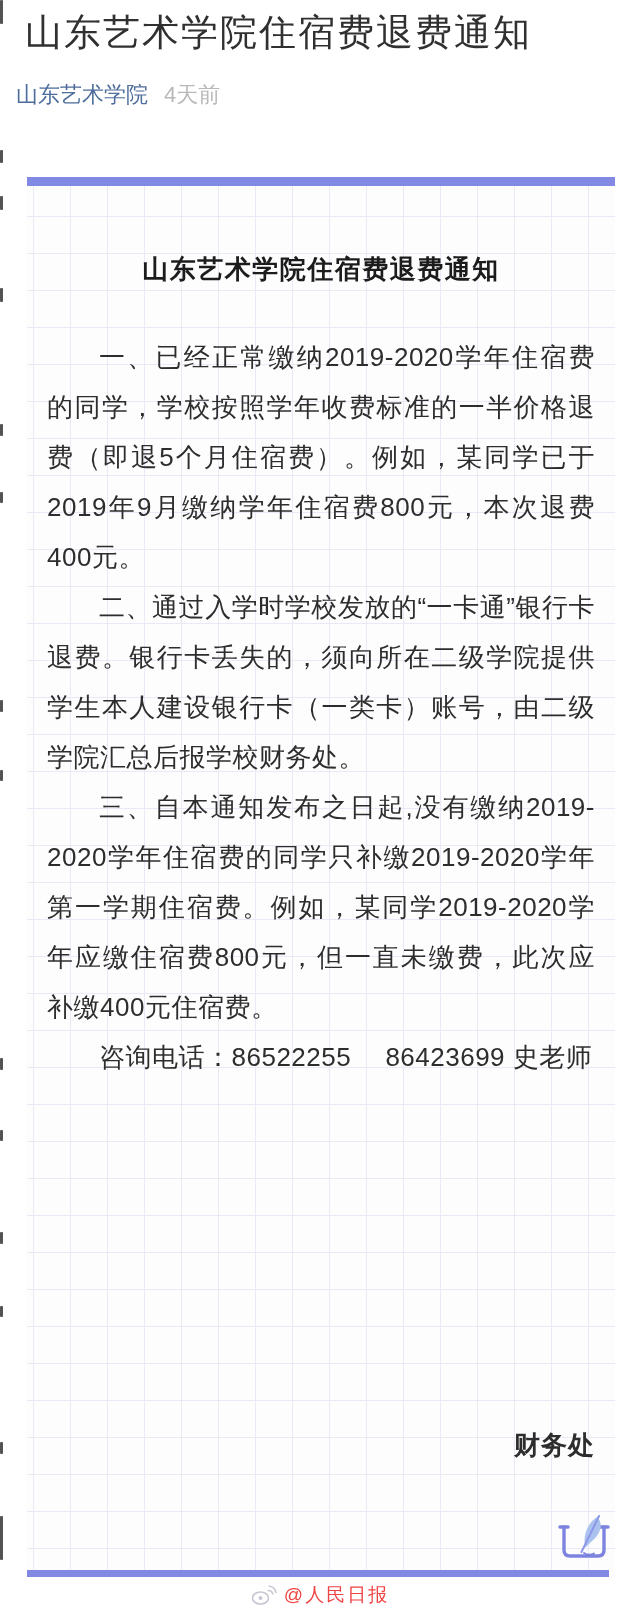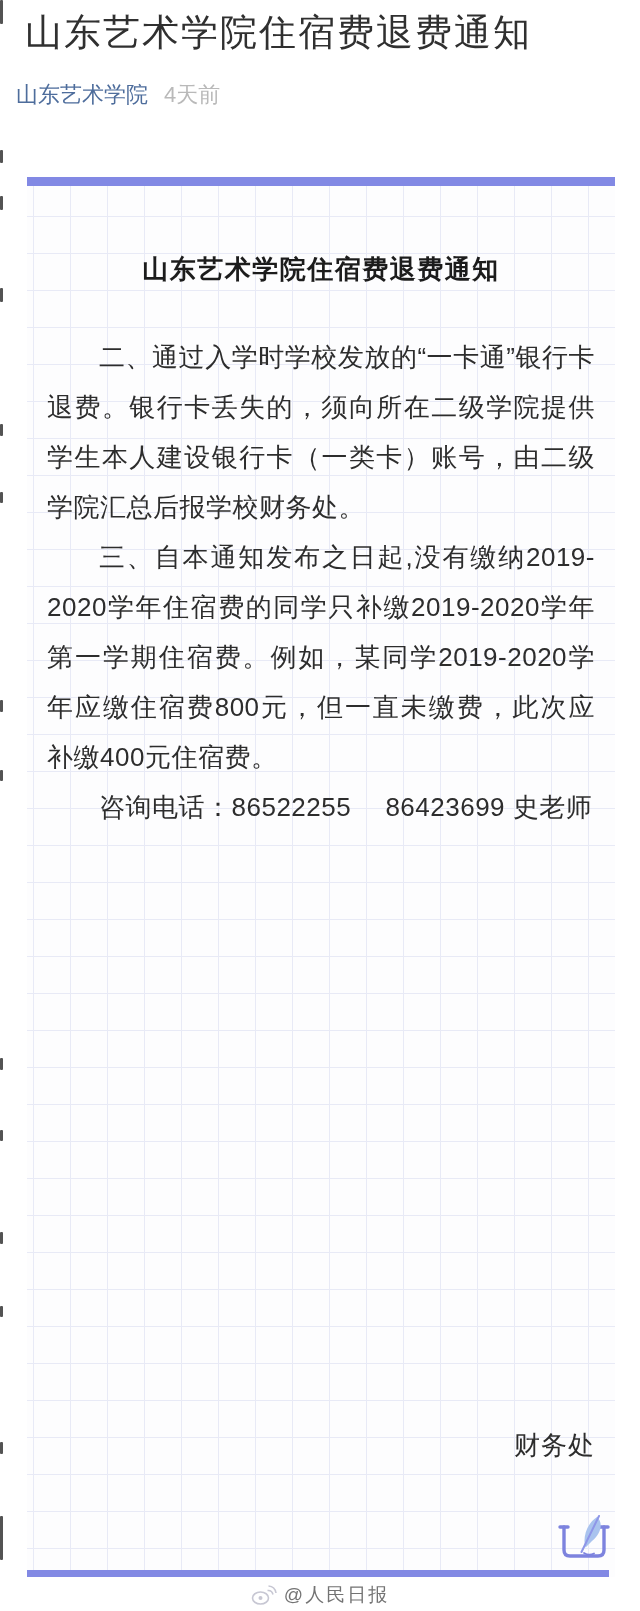--- a/index.html
+++ b/index.html
@@ -37,31 +37,31 @@
     position:absolute; top:252px; left:0; width:100%;
     text-align:center; font-size:26px; font-weight:700;
     color:#1c1c1c; letter-spacing:1.5px;
   }
   .doc-body { position:absolute; top:155px; left:20px; right:20px; }
   .doc-body p {
     font-size:26px; line-height:50px; color:#2d2d2d;
     text-indent:2em; text-align:justify; letter-spacing:.5px;
   }
   .sig-dept, .sig-date {
-    position:absolute; right:20px; font-size:26px; color:#2d2d2d; letter-spacing:1px;
+    position:absolute; right:20px; font-size:26px; color:#2d2d2d; letter-spacing:1px;font-weight:bold;
   }
   .sig-dept { top:1251px; }
   .sig-date { top:1296px; }
   .doc-icon { position:absolute; right:3px; bottom:13px; width:56px; height:50px; }
   
   .watermark {
     position:absolute; left:0; top:1582px; width:100%; height:26px;
     display:flex; align-items:center; justify-content:center; gap:7px;
   }
-  .watermark .wm-text { font-size:19px; color:#737373; letter-spacing:2px; }
+  .watermark .wm-text { font-size:19px; color:#ef4444; letter-spacing:2px; }
 </style>
 </head>
 <body>
 
 <div id="page">
 
   <div id="edge-artifacts">
       <div class="edge-tick" style="top: 0px; height: 24px;"></div>
       <div class="edge-tick" style="top: 150px; height: 13px;"></div>
       <div class="edge-tick" style="top: 196px; height: 14px;"></div>
@@ -82,20 +82,21 @@
   <div class="byline">
     <span class="source">山东艺术学院</span><span class="time">4天前</span>
   </div>
 
   <div class="paper">
     <div class="bar-top" style="background:#8289e4"></div>
 
     <div class="doc-title" style="position:absolute; top:75px;">山东艺术学院住宿费退费通知</div>
 
     <div class="doc-body">
+      <p>一、已经正常缴纳2019-2020学年住宿费的同学，学校按照学年收费标准的一半价格退费（即退5个月住宿费）。例如，某同学已于2019年9月缴纳学年住宿费800元，本次退费400元。</p>
       <p>二、通过入学时学校发放的“一卡通”银行卡退费。银行卡丢失的，须向所在二级学院提供学生本人建设银行卡（一类卡）账号，由二级学院汇总后报学校财务处。</p>
       <p>三、自本通知发布之日起,没有缴纳2019-2020学年住宿费的同学只补缴2019-2020学年第一学期住宿费。例如，某同学2019-2020学年应缴住宿费800元，但一直未缴费，此次应补缴400元住宿费。</p>
       <p>咨询电话：86522255　 86423699  史老师</p>
     </div>
 
     <div class="sig-dept">财务处</div>
 
     <svg class="doc-icon" viewBox="0 0 56 50">
       <path d="M4 13 h8" stroke="#7d83de" stroke-width="3.4" stroke-linecap="round" fill="none"></path>
       <path d="M44 13 h8" stroke="#7d83de" stroke-width="3.4" stroke-linecap="round" fill="none"></path>

